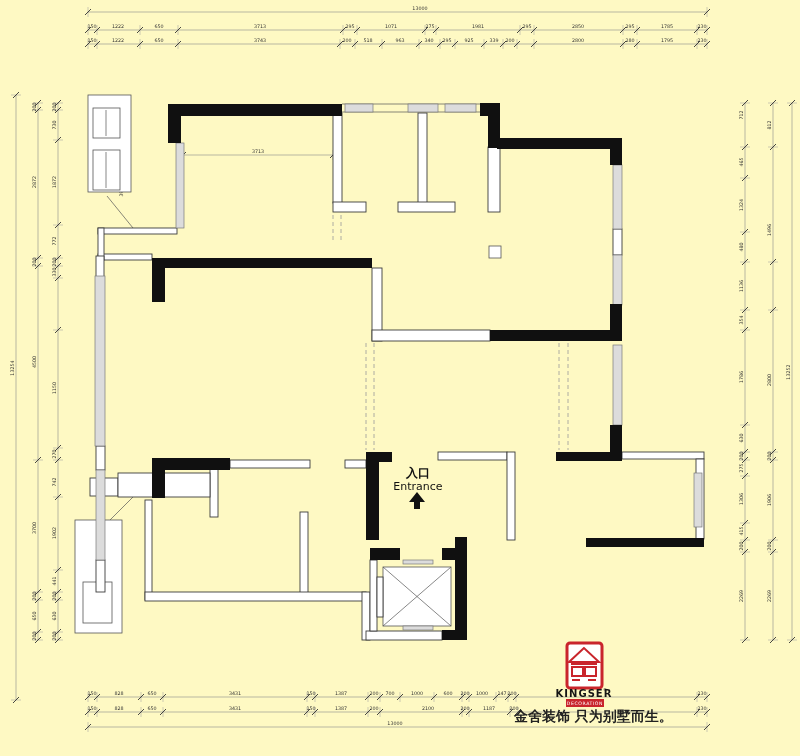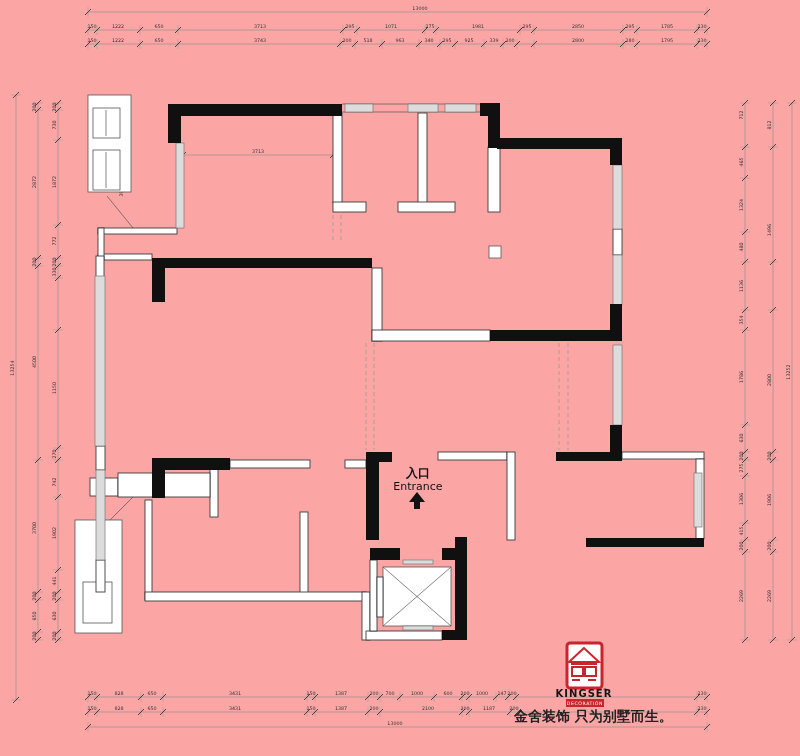--- a/index.html
+++ b/index.html
@@ -1,16 +1,16 @@
 <!DOCTYPE html>
 <html><head>
 <meta charset="utf-8">
 <style>
   html,body{margin:0;padding:0;background:#fff;}
-  #stage{position:relative;width:800px;height:756px;background:#fca5a5;overflow:hidden;
+  #stage{position:relative;width:800px;height:756px;background:#fef9c3;overflow:hidden;
          font-family:"DejaVu Sans",sans-serif;}
   svg{position:absolute;left:0;top:0;}
   .dl{stroke:#8a8a8a;stroke-width:.6;fill:none}
   .de{stroke:#9a9a9a;stroke-width:.5}
   .dt{stroke:#333;stroke-width:.9}
   .dn{font:4.8px "DejaVu Sans",sans-serif;fill:#333}
   .wall{fill:#101010;stroke:none}
   .pw{fill:#fff;stroke:#3c3c3c;stroke-width:.9}
   .win{fill:#dcdcdc;stroke:#7a7a7a;stroke-width:.7}
   .dash{stroke:#999;stroke-width:.8;stroke-dasharray:4 3;fill:none}

